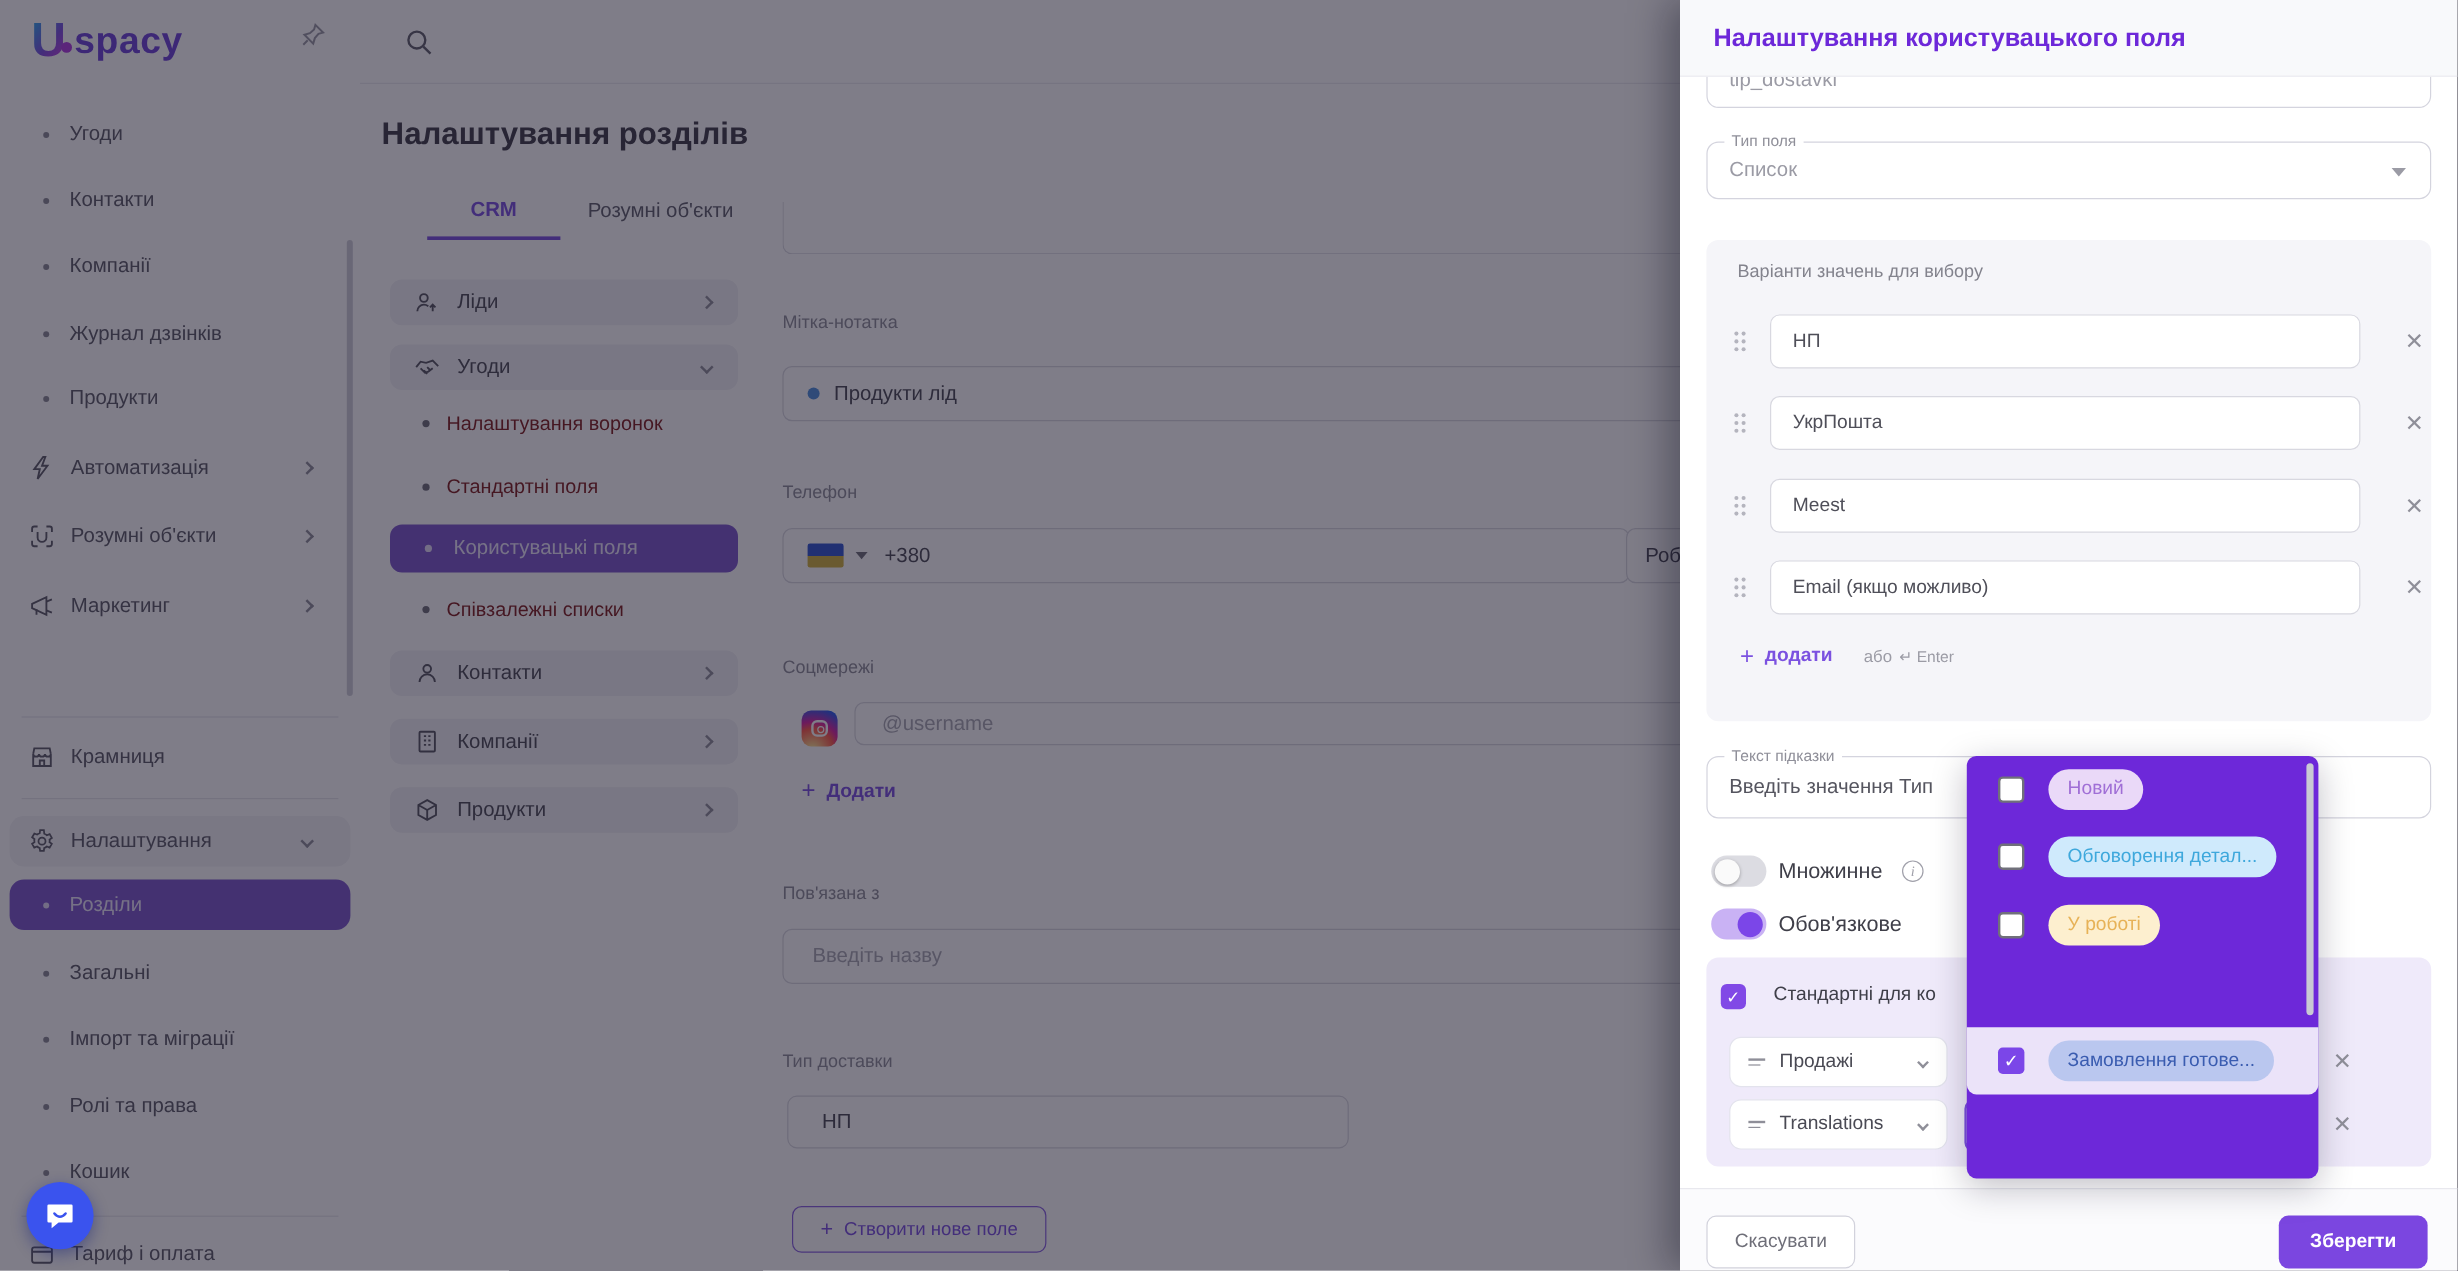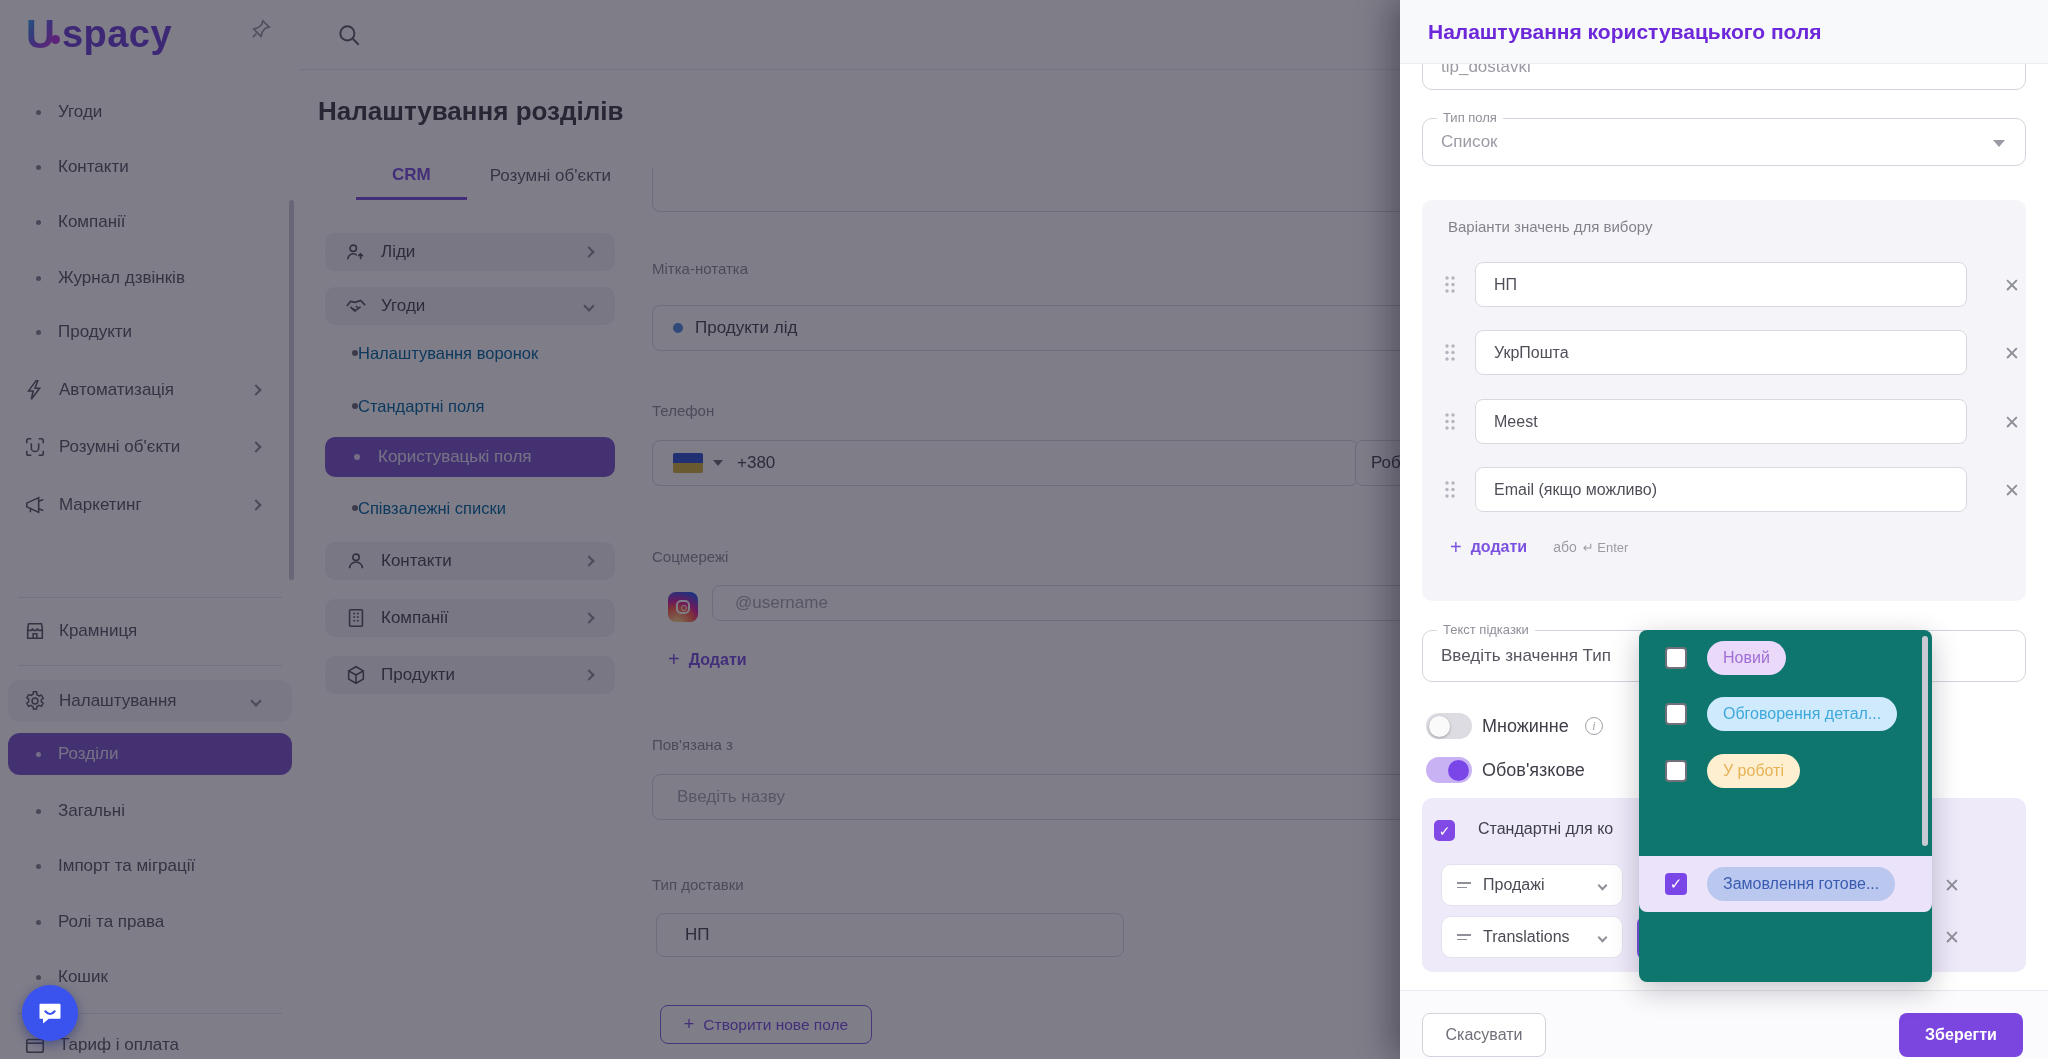--- a/index.html
+++ b/index.html
@@ -7,21 +7,21 @@
   #screen{position:relative;width:2048px;height:1059px;background:#fff;overflow:hidden;
     font-family:"Liberation Sans",sans-serif;color:#4c4c56}
   .abs{position:absolute}
 
   
   #sidebar{left:0;top:0;width:300px;height:1059px;background:#fff;z-index:1}
   .logo{left:26px;top:14px;height:40px;display:flex;align-items:center}
   .logo-u{font-size:40px;font-weight:700;background:linear-gradient(130deg,#27b2ef 5%,#7b4fe0 55%,#d43de0 95%);
     -webkit-background-clip:text;background-clip:text;color:transparent;letter-spacing:-2px}
   .logo-dot{width:9px;height:9px;border-radius:50%;background:#b03be0;margin:10px 2px 0 -2px}
-  .logo-text{font-size:38px;font-weight:700;color:#6d43d8;letter-spacing:.5px}
+  .logo-text{font-size:31px;font-weight:700;color:#6d43d8;letter-spacing:.5px}
   .srow{position:absolute;left:0;width:300px;height:36px;display:flex;align-items:center;cursor:pointer}
   .srow .bullet{width:5px;height:5px;border-radius:50%;background:#8a8a94;margin-left:36px}
   .srow .txt{font-size:17px;color:#5c5b66;margin-left:17px}
   .srow .ic{width:22px;height:22px;margin-left:24px;color:#5c5b66;flex:0 0 auto}
   .srow .ic + .txt{margin-left:13px}
   .srow .spacer{flex:1}
   .chev{width:8px;height:8px;border-right:2px solid #8f8f99;border-bottom:2px solid #8f8f99;flex:0 0 auto}
   .chev.right{transform:rotate(-45deg);margin-right:40px}
   .chev.down{transform:rotate(45deg);margin-right:40px}
   .sdivider{position:absolute;left:18px;width:264px;height:1px;background:#e7e7ec}
@@ -50,21 +50,21 @@
   .np .ic{width:22px;height:22px;margin-left:20px;color:#55555f}
   .np .txt{font-size:17px;color:#4c4c56;margin-left:14px}
   .np .spacer{flex:1}
   .np .chev{margin-right:22px}
   .np.purple{background:#7d58cc}
   .np.purple .txt{color:#ece6fb}
   .np.purple .bullet{background:#e4dcf8}
   .nchild{position:absolute;left:25px;width:290px;height:34px;display:flex;align-items:center;cursor:pointer}
   .nchild .bullet{width:6px;height:6px;border-radius:50%;background:#6f6f79;margin-left:27px}
   .np .bullet{width:6px;height:6px;border-radius:50%;margin-left:29px}
-  .nchild .txt{font-size:16.5px;color:#0369a1;margin-left:0}
+  .nchild .txt{font-size:16.5px;color:#7f1d1d;margin-left:14px}
 
   
   .flabel{position:absolute;font-size:15px;color:#8f8f99}
   .finput{position:absolute;background:#fff;border:1px solid #d9d9e0;border-radius:8px;display:flex;align-items:center}
   .finput .val{font-size:17px;color:#4b4b55}
   .finput .ph{font-size:17px;color:#a8a8b2}
   .dot-blue{width:10px;height:10px;border-radius:50%;background:#4f8edc;margin:0 12px 0 20px}
   .flag{width:30px;height:20px;margin-left:20px;border-radius:2px;overflow:hidden;
     background:linear-gradient(#2f55cf 50%,#d0b23c 50%)}
   .mini-caret{width:0;height:0;border-left:5px solid transparent;border-right:5px solid transparent;
@@ -138,21 +138,21 @@
     align-items:center;justify-content:center;margin-left:8px;cursor:pointer}
   .caret-line{width:1.5px;height:24px;background:#2c2c34;margin-left:10px}
 
   #drawer-footer{position:absolute;left:0;top:990px;width:648px;height:69px;background:#fbfbfd;border-top:1px solid #e8e8ee}
   #btn-cancel{position:absolute;left:22px;top:22px;width:124px;height:44px;border:1px solid #d2d2dc;border-radius:8px;
     background:#fff;color:#6f6f79;font-size:16px;display:flex;align-items:center;justify-content:center;cursor:pointer}
   #btn-save{position:absolute;left:499px;top:22px;width:124px;height:44px;border-radius:8px;background:#7b46e0;
     color:#fff;font-size:16px;font-weight:700;display:flex;align-items:center;justify-content:center;cursor:pointer}
 
   
-  #dropdown{left:1639px;top:630px;width:293px;height:352px;background:#0f766e;border-radius:8px;z-index:120;
+  #dropdown{left:1639px;top:630px;width:293px;height:352px;background:#6d28d9;border-radius:8px;z-index:120;
     box-shadow:0 8px 28px rgba(15,12,35,.25)}
   .dd-row{position:absolute;left:0;width:293px;height:56px;display:flex;align-items:center;cursor:pointer}
   .dd-row.selected{background:#ebe3f9;border-radius:0 0 8px 8px}
   .dd-cb{width:22px;height:22px;border:2px solid #70707a;border-radius:4px;margin-left:26px;background:#fff;flex:0 0 auto}
   .dd-cb.checked{border:none;background:#7b46e8;color:#fff;font-size:15px;display:flex;align-items:center;justify-content:center}
   .chip{height:34px;border-radius:17px;padding:0 16px;display:flex;align-items:center;font-size:16px;margin-left:20px;
     white-space:nowrap}
   #dd-scroll{position:absolute;right:4px;top:6px;width:6px;height:210px;border-radius:3px;background:#c9c9d3}
 </style>
 </head>

